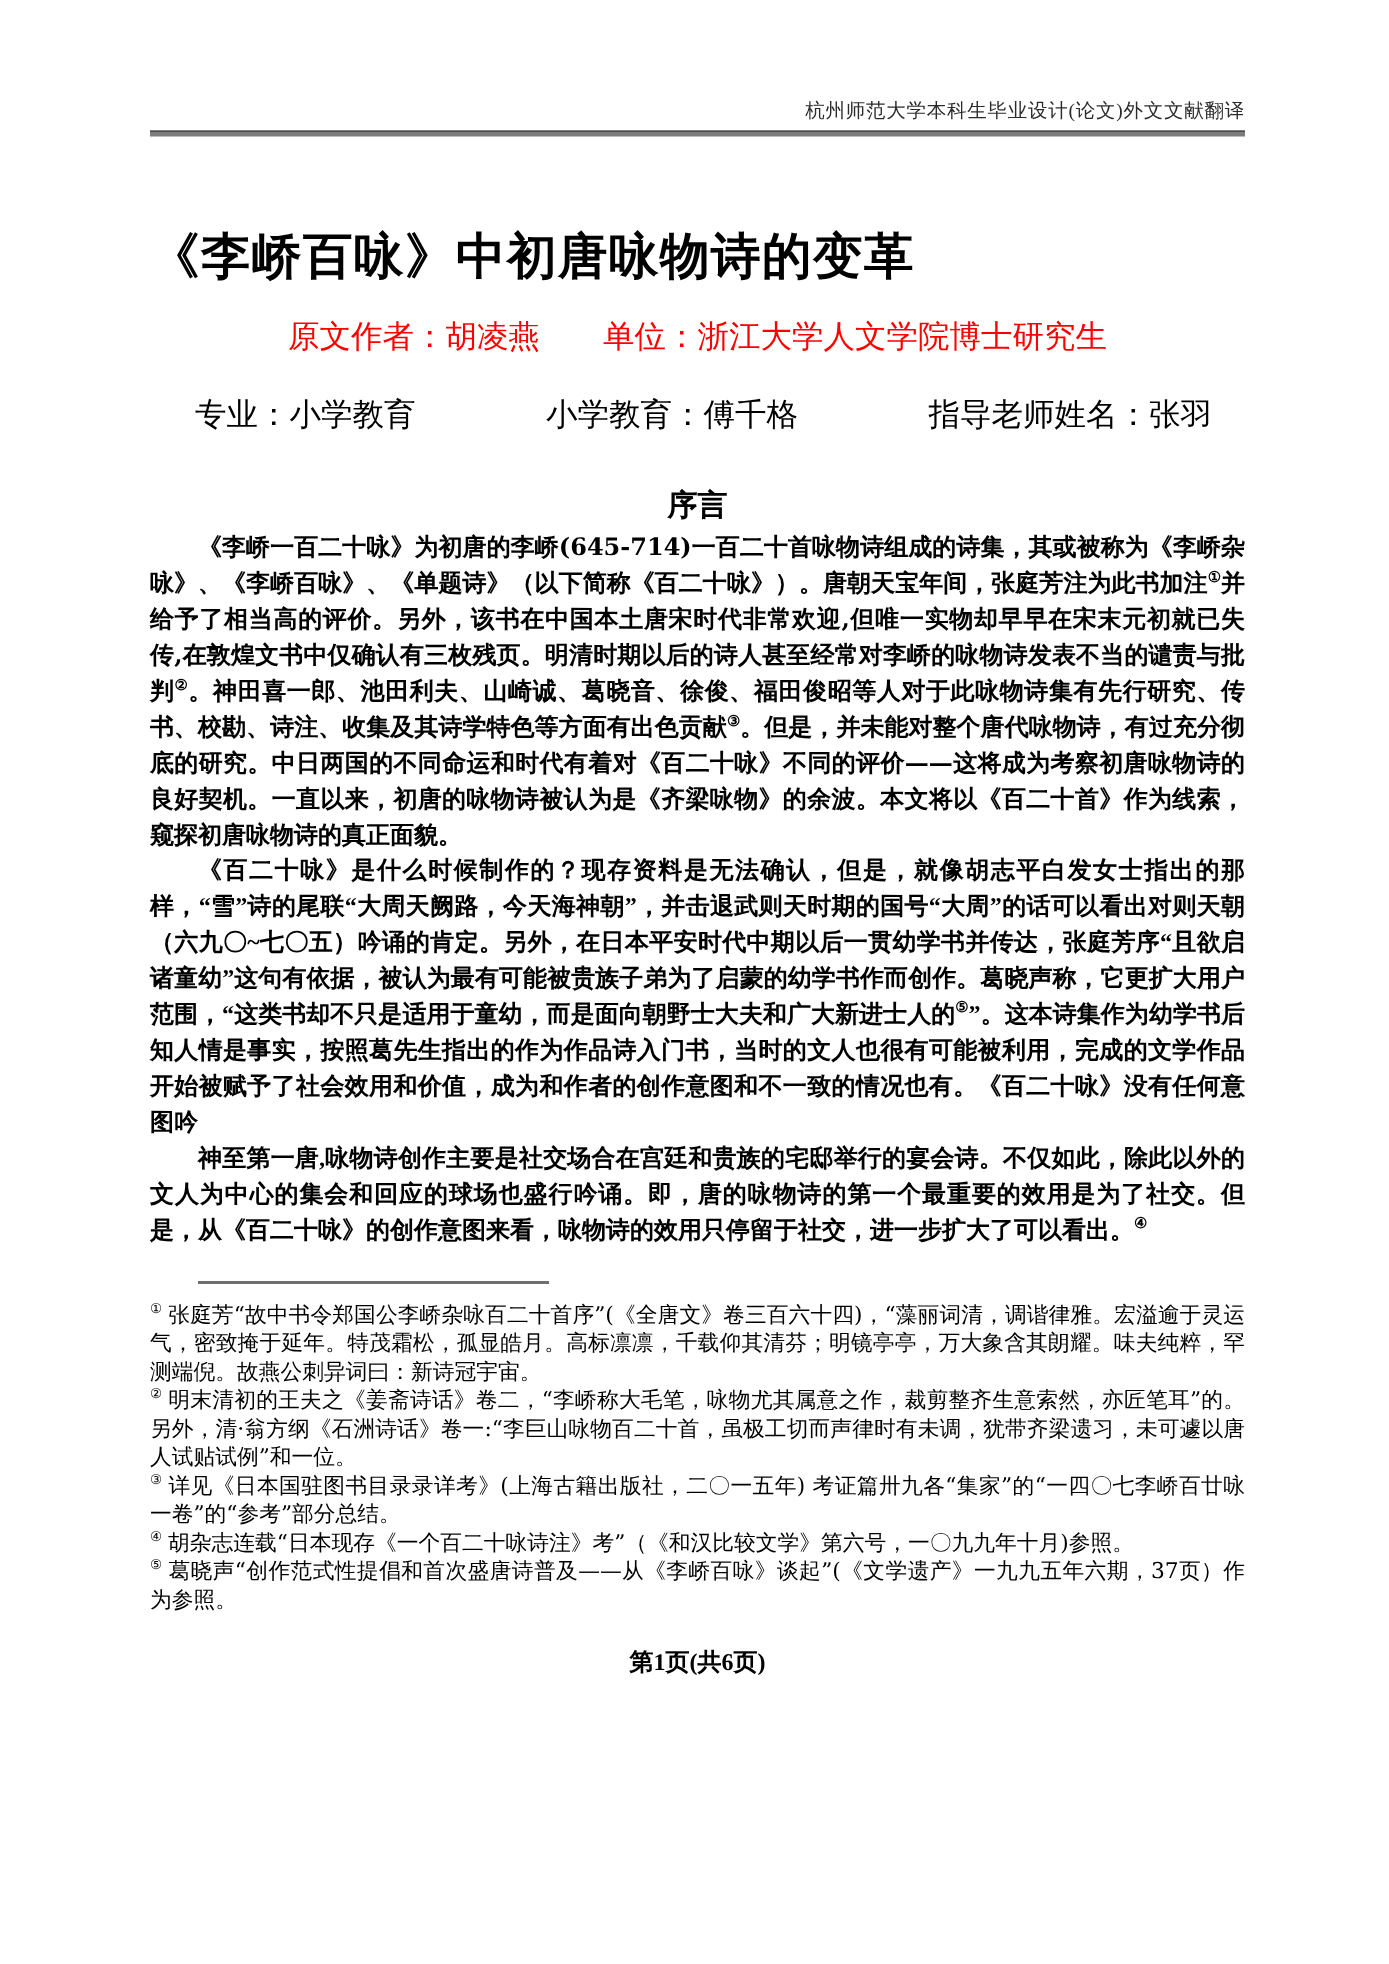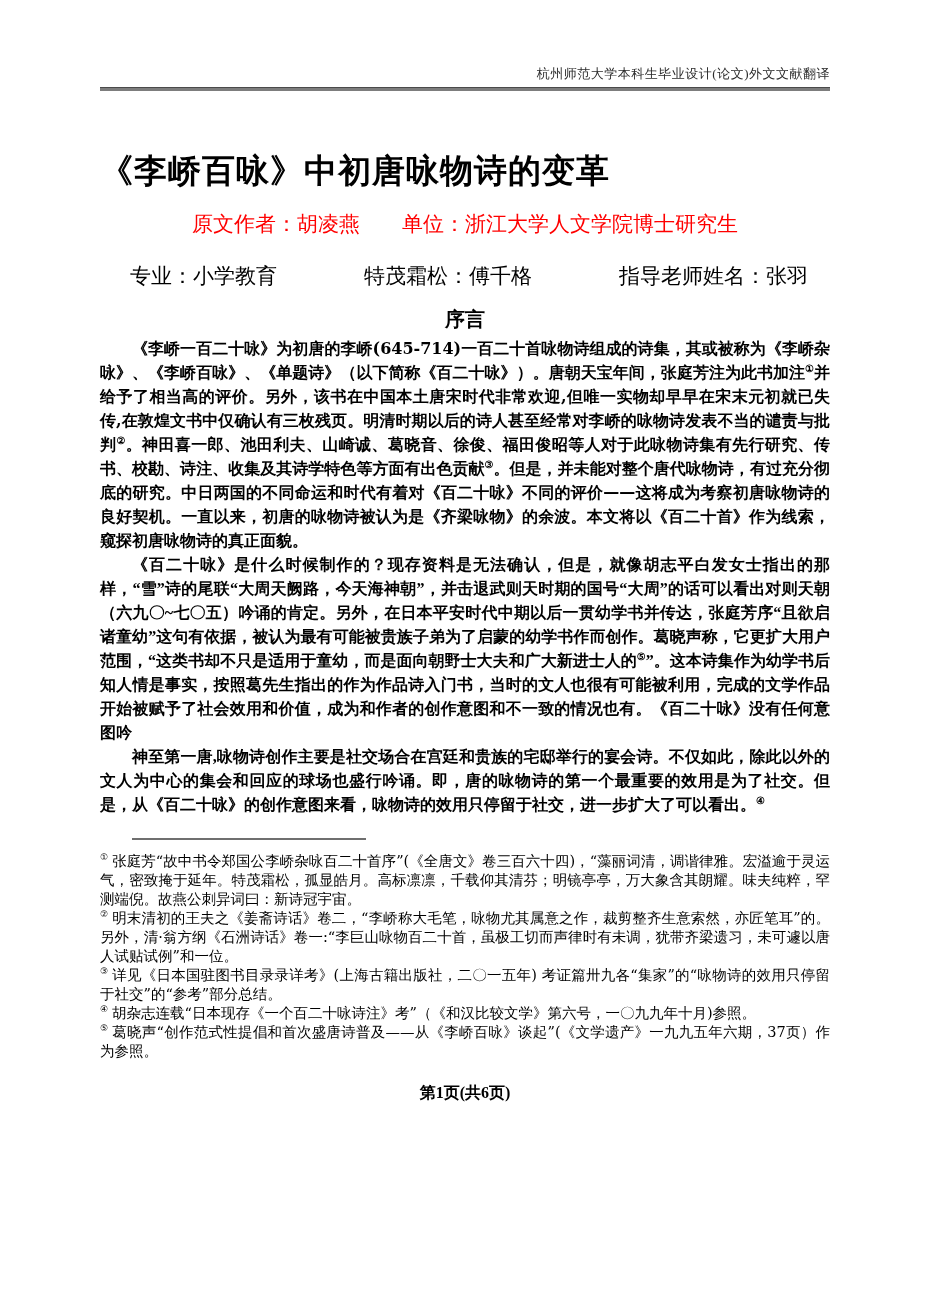--- a/index.html
+++ b/index.html
@@ -50,23 +50,23 @@
     margin-top: 22px;
     display: flex;
     justify-content: space-between;
     padding: 0 22px 0 30px;
     font-size: 21px;
     line-height: 30px;
     font-family: "DejaVu Serif", serif;
   }
   
   .preface-heading {
-    margin: 18px 0 4px 0;
+    margin: 34px 0 4px 0;
     text-align: center;
-    font-family: Liberation Mono, monospace;
+    font-family: Liberation Sans, sans-serif;
     font-weight: bold;
     font-size: 20px;
     line-height: 24px;
   }
   .para {
     margin: 0;
     font-size: 16px;
     line-height: 24px;
     text-align: justify;
     text-indent: 2em;
@@ -122,37 +122,37 @@
     <div class="header-text">杭州师范大学本科生毕业设计(论文)外文文献翻译</div>
     <div class="header-rule" style="background: rgb(125, 125, 125);"></div>
   </div>
 
   <h1 class="title">《李峤百咏》中初唐咏物诗的变革</h1>
 
   <div class="byline" id="byline" style="color: rgb(255, 0, 0);">原文作者：胡凌燕　　单位：浙江大学人文学院博士研究生</div>
 
   <div class="info-row">
     <span>专业：小学教育</span>
-    <span>特茂霜松：傅千格</span>
+    <span>小学教育：傅千格</span>
     <span>指导老师姓名：张羽</span>
   </div>
 
   <h2 class="preface-heading">序言</h2>
 
   <p class="para kai">《李峤一百二十咏》为初唐的李峤(645-714)一百二十首咏物诗组成的诗集，其或被称为《李峤杂咏》、《李峤百咏》、《单题诗》（以下简称《百二十咏》）。唐朝天宝年间，张庭芳注为此书加注<sup>①</sup>并给予了相当高的评价。另外，该书在中国本土唐宋时代非常欢迎,但唯一实物却早早在宋末元初就已失传,在敦煌文书中仅确认有三枚残页。明清时期以后的诗人甚至经常对李峤的咏物诗发表不当的谴责与批判<sup>②</sup>。神田喜一郎、池田利夫、山崎诚、葛晓音、徐俊、福田俊昭等人对于此咏物诗集有先行研究、传书、校勘、诗注、收集及其诗学特色等方面有出色贡献<sup>③</sup>。但是，并未能对整个唐代咏物诗，有过充分彻底的研究。中日两国的不同命运和时代有着对《百二十咏》不同的评价——这将成为考察初唐咏物诗的良好契机。一直以来，初唐的咏物诗被认为是《齐梁咏物》的余波。本文将以《百二十首》作为线索，窥探初唐咏物诗的真正面貌。</p>
 
 
   <p class="para song">《百二十咏》是什么时候制作的？现存资料是无法确认，但是，就像胡志平白发女士指出的那样，“雪”诗的尾联“大周天阙路，今天海神朝”，并击退武则天时期的国号“大周”的话可以看出对则天朝（六九〇~七〇五）吟诵的肯定。另外，在日本平安时代中期以后一贯幼学书并传达，张庭芳序“且欲启诸童幼”这句有依据，被认为最有可能被贵族子弟为了启蒙的幼学书作而创作。葛晓声称，它更扩大用户范围，“这类书却不只是适用于童幼，而是面向朝野士大夫和广大新进士人的<sup>⑤</sup>”。这本诗集作为幼学书后知人情是事实，按照葛先生指出的作为作品诗入门书，当时的文人也很有可能被利用，完成的文学作品开始被赋予了社会效用和价值，成为和作者的创作意图和不一致的情况也有。《百二十咏》没有任何意图吟</p>
   <p class="para song">神至第一唐,咏物诗创作主要是社交场合在宫廷和贵族的宅邸举行的宴会诗。不仅如此，除此以外的文人为中心的集会和回应的球场也盛行吟诵。即，唐的咏物诗的第一个最重要的效用是为了社交。但是，从《百二十咏》的创作意图来看，咏物诗的效用只停留于社交，进一步扩大了可以看出。<sup>④</sup></p>
 
   <div class="footnote-sep"></div>
 
   <div class="footnotes">
     <p class="footnote"><sup>①</sup><span>张庭芳“故中书令郑国公李峤杂咏百二十首序”(《全唐文》卷三百六十四)，“藻丽词清，调谐律雅。宏溢逾于灵运气，密致掩于延年。特茂霜松，孤显皓月。高标凛凛，千载仰其清芬；明镜亭亭，万大象含其朗耀。味夫纯粹，罕测端倪。故燕公刺异词曰：新诗冠宇宙。</span></p>
     <p class="footnote"><sup>②</sup><span>明末清初的王夫之《姜斋诗话》卷二，“李峤称大毛笔，咏物尤其属意之作，裁剪整齐生意索然，亦匠笔耳”的。另外，清·翁方纲《石洲诗话》卷一:“李巨山咏物百二十首，虽极工切而声律时有未调，犹带齐梁遗习，未可遽以唐人试贴试例”和一位。</span></p>
-    <p class="footnote"><sup>③</sup><span>详见《日本国驻图书目录录详考》(上海古籍出版社，二〇一五年) 考证篇卅九各“集家”的“咏物诗的效用只停留于社交”的“参考”部分总结。</span></p>
+    <p class="footnote"><sup>③</sup><span>详见《日本国驻图书目录录详考》(上海古籍出版社，二〇一五年) 考证篇卅九各“集家”的“一四〇七李峤百廿咏一卷”的“参考”部分总结。</span></p>
     <p class="footnote"><sup>④</sup><span>胡杂志连载“日本现存《一个百二十咏诗注》考”（《和汉比较文学》第六号，一〇九九年十月)参照。</span></p>
     <p class="footnote"><sup>⑤</sup><span>葛晓声“创作范式性提倡和首次盛唐诗普及——从《李峤百咏》谈起”(《文学遗产》一九九五年六期，37页）作为参照。</span></p>
   </div>
 
   <div class="footer">第1页(共6页)</div>
 
 </div>
 
 </body></html>

